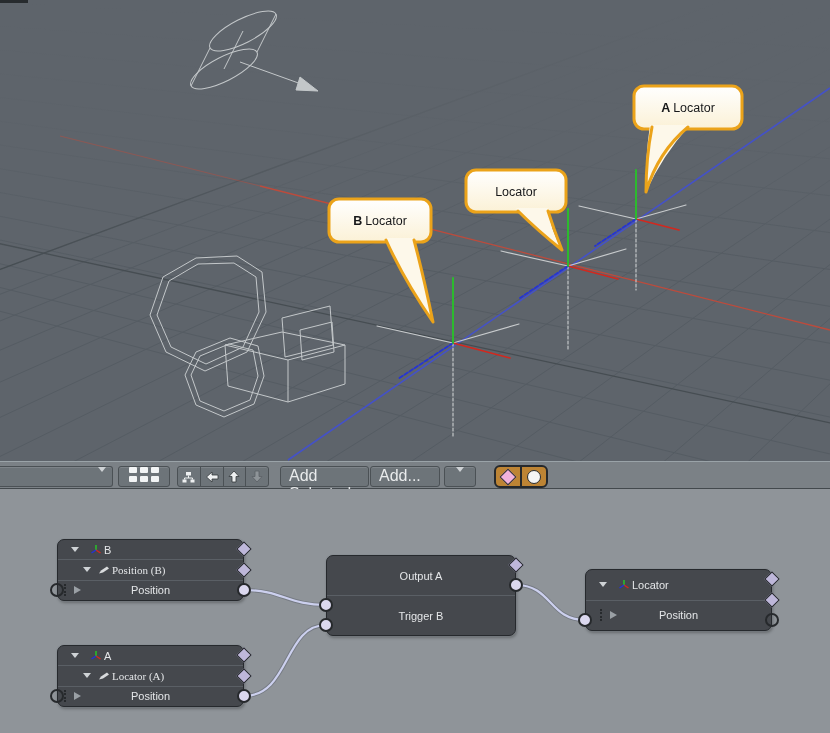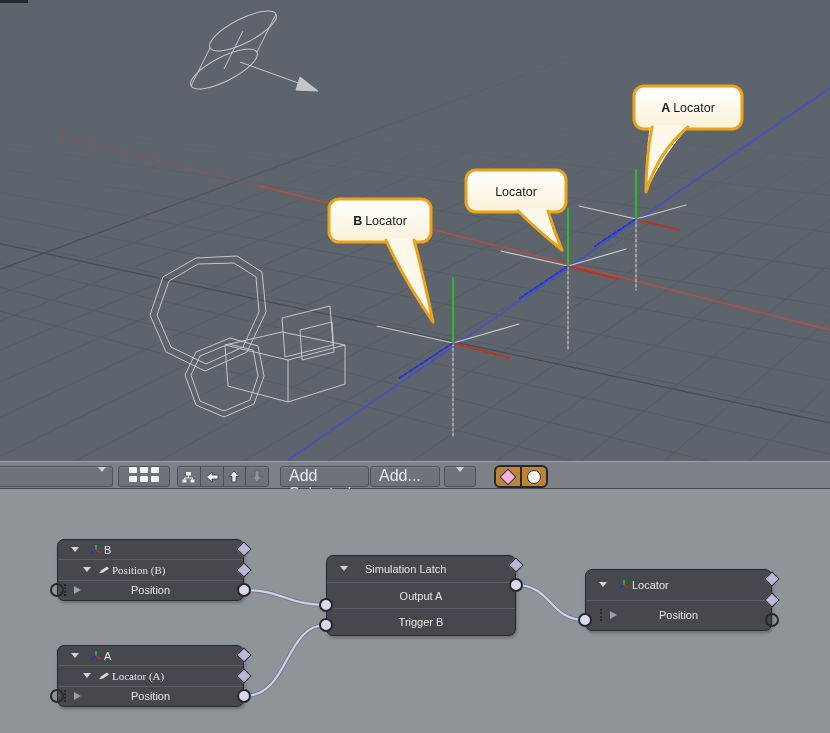--- a/index.html
+++ b/index.html
@@ -316,24 +316,20 @@
       </div>
       <div class="nrow">
         <span class="grip"></span>
         <span class="tri-right"></span>
         <span class="center-label">Position</span>
       </div>
     </div>
 
     <div class="node" style="left:326px;top:66px;width:190px;height:81px;">
       <div class="nrow">
-        <span class="t1 tri-dn sm"></span>
-        <span class="llabel">Simulation Latch</span>
-      </div>
-      <div class="nrow">
         <span class="center-label">Output A</span>
       </div>
       <div class="nrow">
         <span class="center-label">Trigger B</span>
       </div>
     </div>
 
     <div class="node" style="left:585px;top:80px;width:187px;height:62px;">
       <div class="nrow">
         <span class="t1 tri-dn sm"></span>

